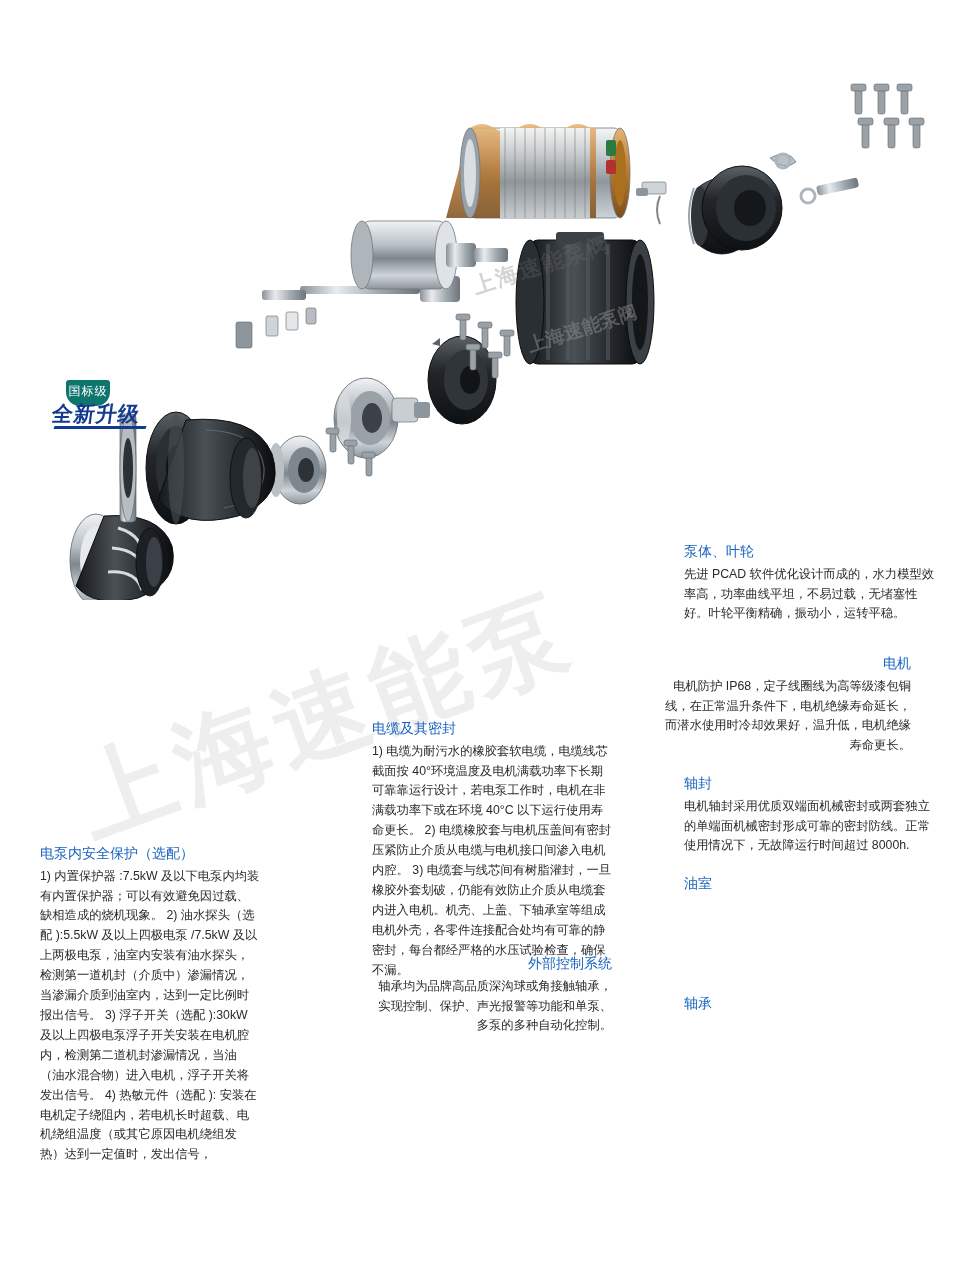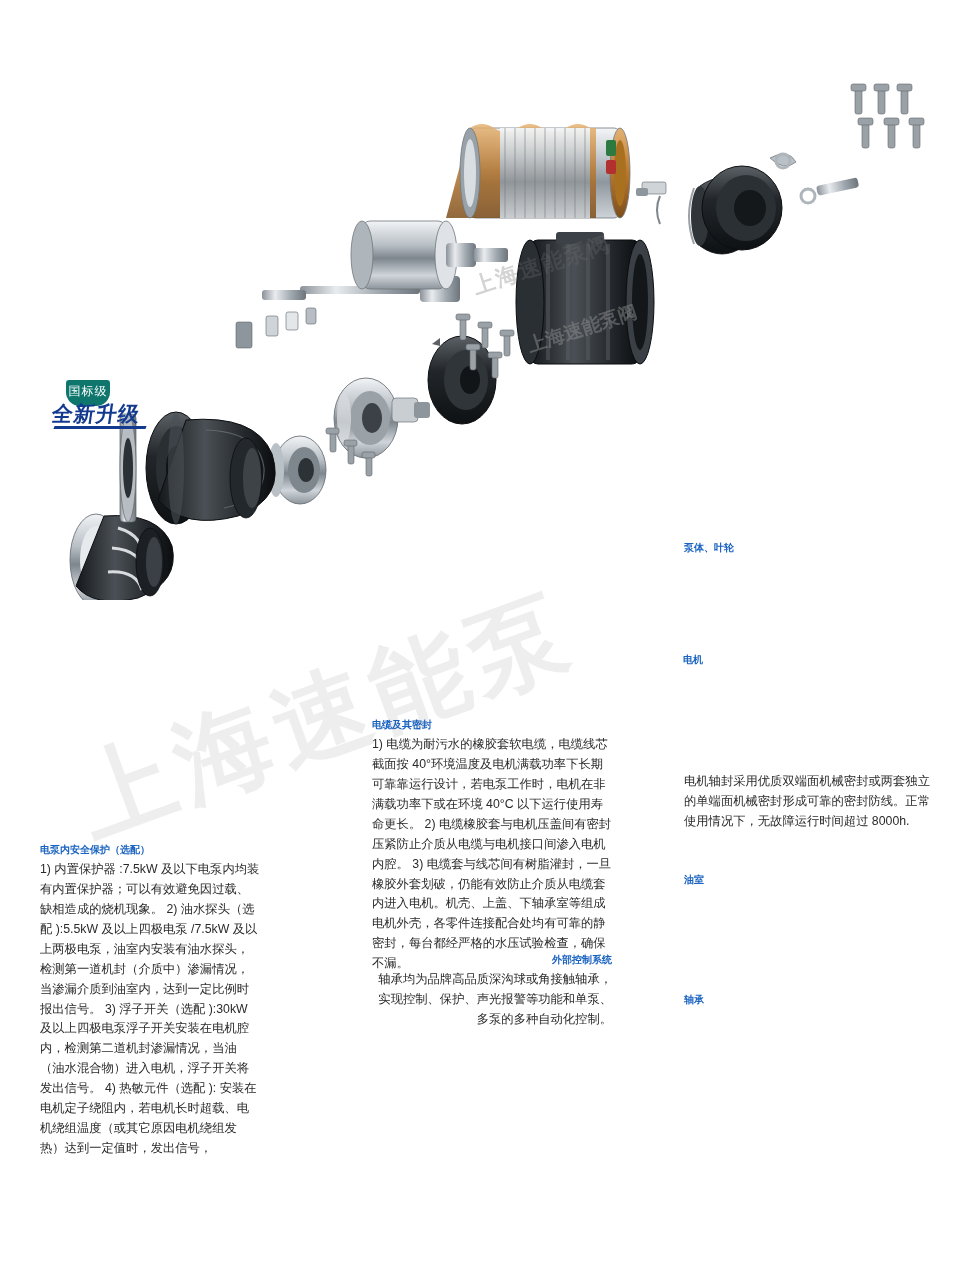--- a/index.html
+++ b/index.html
@@ -99,34 +99,34 @@
   }
 
   
   .block {
     position: absolute;
     font-size: 12.3px;
     line-height: 1.62;
   }
   .block h4 {
     margin: 0 0 2px 0;
-    font-size: 10px;
-    font-weight: bold;
+    font-size: 14px;
+    font-weight: normal;
     color: #1a63c0;
   }
   .block p {
     margin: 0;
     color: #2a2a2a;
   }
 
   #block-safety  { left: 40px;  top: 818px;  width: 220px; margin-top: 24px; }
   #block-cable   { left: 372px; top: 680px;  width: 240px; margin-top: 37px; }
   #block-control { left: 372px; top: 952px;  width: 240px; text-align: right; }
   #block-pump    { left: 684px; top: 540px;  width: 256px; }
-  #block-motor   { left: 683px; top: 652px;  width: 256px; }
+  #block-motor   { left: 655px; top: 652px;  width: 256px; text-align: right; }
   #block-seal    { left: 684px; top: 772px;  width: 256px; }
   #block-oil     { left: 684px; top: 872px;  width: 256px; }
   #block-bearing { left: 684px; top: 992px; width: 256px; }
 </style>
 </head>
 <body>
 
 <div class="diagram">
   <svg width="980" height="600" viewBox="0 0 980 600" xmlns="http://www.w3.org/2000/svg">
     <defs>
@@ -388,27 +388,30 @@
 3) 电缆套与线芯间有树脂灌封，一旦橡胶外套划破，仍能有效防止介质从电缆套内进入电机。机壳、上盖、下轴承室等组成电机外壳，各零件连接配合处均有可靠的静密封，每台都经严格的水压试验检查，确保不漏。</p>
 </div>
 
 <div class="block" id="block-control">
   <h4>外部控制系统</h4>
   <p>轴承均为品牌高品质深沟球或角接触轴承，实现控制、保护、声光报警等功能和单泵、多泵的多种自动化控制。</p>
 </div>
 
 <div class="block" id="block-pump">
   <h4>泵体、叶轮</h4>
+  <p>先进 PCAD 软件优化设计而成的，水力模型效率高，功率曲线平坦，不易过载，无堵塞性好。叶轮平衡精确，振动小，运转平稳。</p>
 </div>
 
 <div class="block" id="block-motor">
   <h4>电机</h4>
+  <p>电机防护 IP68，定子线圈线为高等级漆包铜线，在正常温升条件下，电机绝缘寿命延长，而潜水使用时冷却效果好，温升低，电机绝缘寿命更长。</p>
 </div>
 
 <div class="block" id="block-seal">
+  <h4>轴封</h4>
   <p>电机轴封采用优质双端面机械密封或两套独立的单端面机械密封形成可靠的密封防线。正常使用情况下，无故障运行时间超过 8000h.</p>
 </div>
 
 <div class="block" id="block-oil">
   <h4>油室</h4>
 </div>
 
 <div class="block" id="block-bearing">
   <h4>轴承</h4>
 </div>

